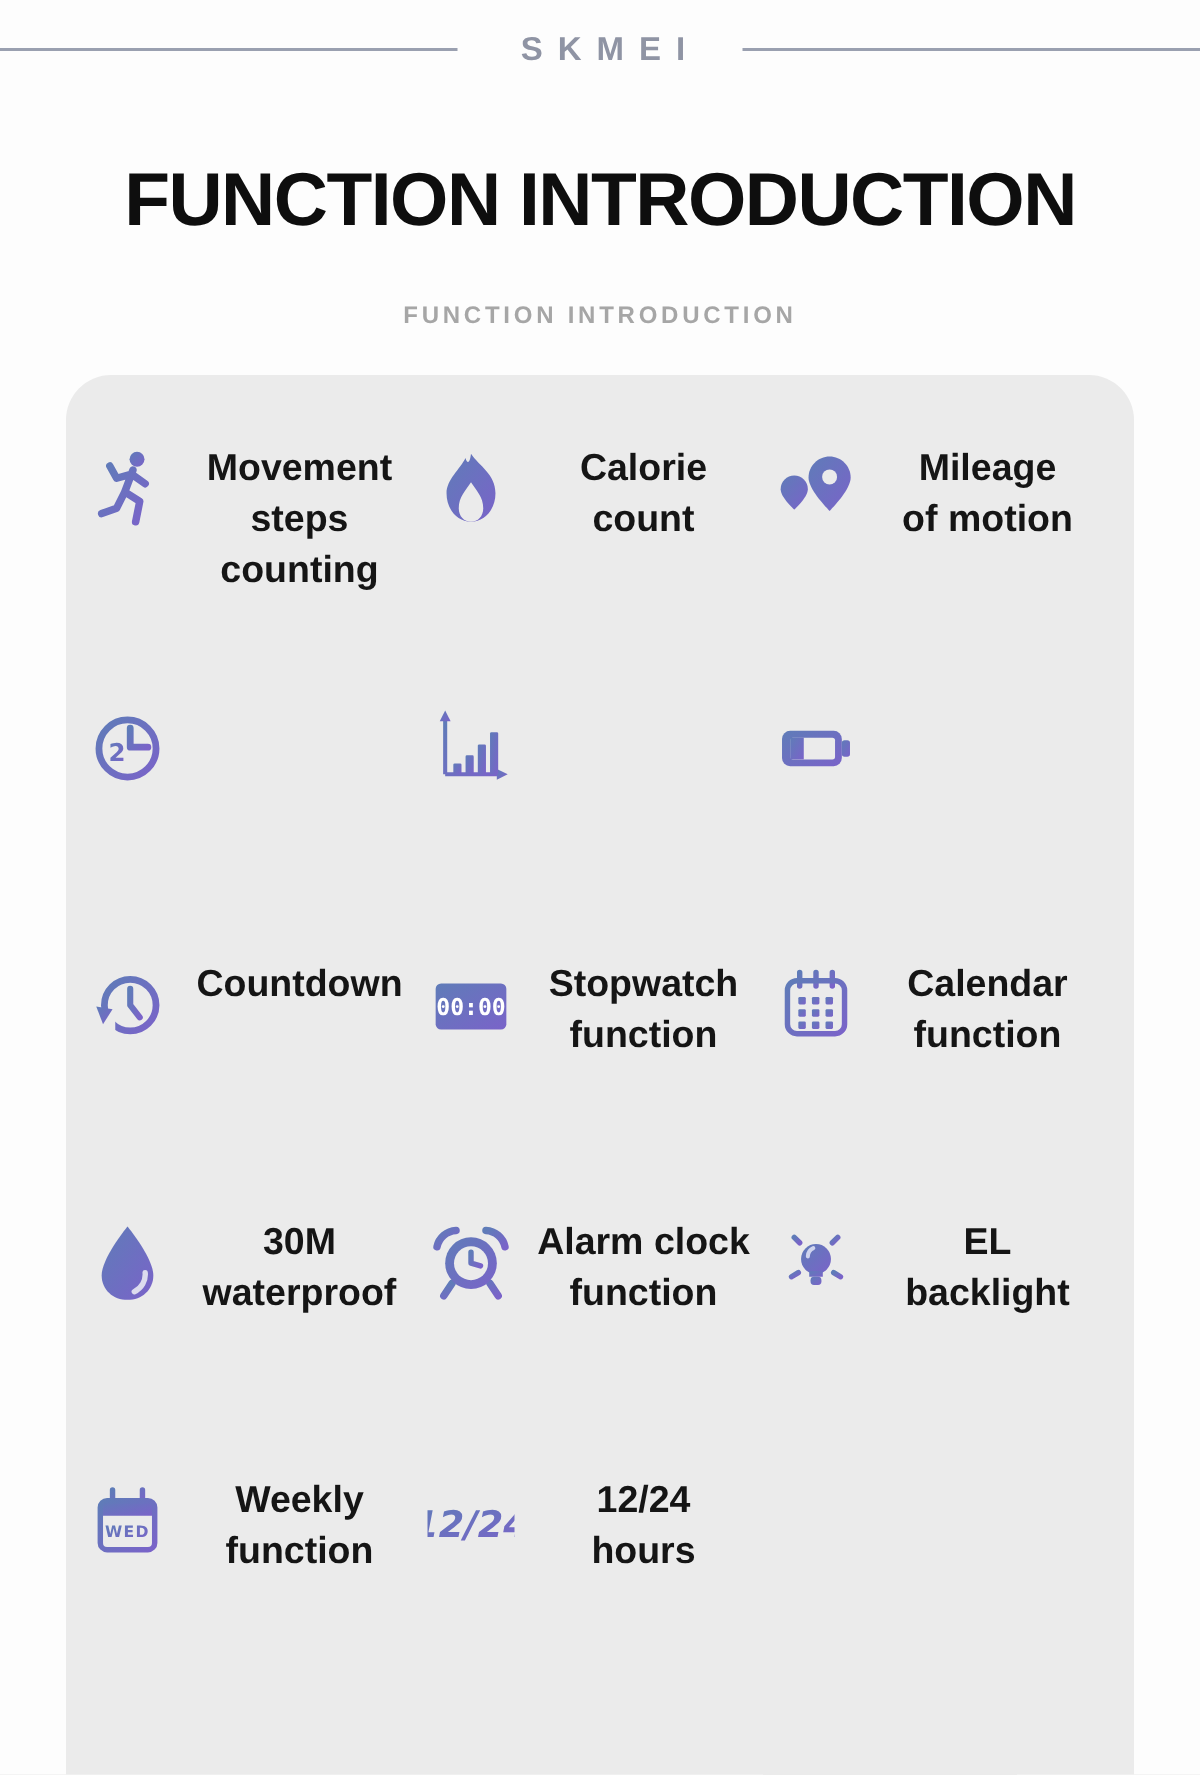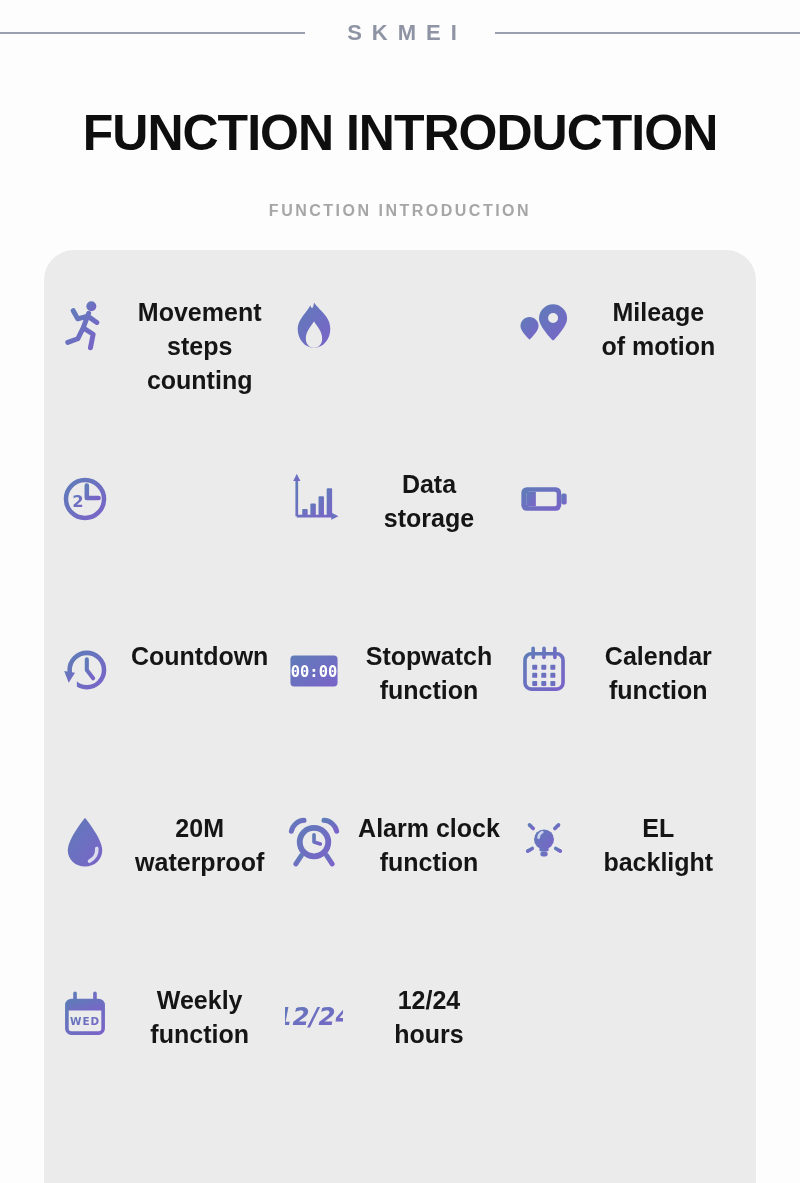--- a/index.html
+++ b/index.html
@@ -82,20 +82,24 @@
         </div>
     </div>
 
     <div class="cell">
       <div class="icon-wrap">
         <svg viewBox="0 0 64 64">
           <path d="M32 5 C38 14 50 20 50 34 C50 46 42 55 32 55 C22 55 14 46 14 34 C14 24 24 16 28 8 C29 12 31 13 32 5 Z" fill="url(#g)"></path>
           <path d="M32 26 C36 32 41 37 41 45 C41 51 37 55 32 55 C27 55 23 51 23 45 C23 37 28 32 32 26 Z" fill="#ebebeb"></path>
         </svg>
       </div>
+      <div class="label-zone">
+          <div class="label">Calorie
+count</div>
+        </div>
     </div>
 
     <div class="cell">
       <div class="icon-wrap">
         <svg viewBox="0 0 64 64">
           <path d="M16 21 C21.5 21 26 25.5 26 31 C26 37 16 46 16 46 C16 46 6 37 6 31 C6 25.5 10.5 21 16 21 Z" fill="url(#g)"></path>
           <path d="M42 7 C50.5 7 57.5 14 57.5 22.5 C57.5 32 42 47 42 47 C42 47 26.5 32 26.5 22.5 C26.5 14 33.5 7 42 7 Z" fill="url(#g)"></path>
           <circle cx="42" cy="22" r="5.5" fill="#ebebeb"></circle>
         </svg>
       </div>
@@ -121,24 +125,20 @@
         <svg viewBox="0 0 64 64">
           <path d="M13 10 V51 M13 51 H54" stroke="url(#g)" stroke-width="3" fill="none"></path>
           <path d="M13 4 L9 12 L17 12 Z" fill="url(#g)"></path>
           <path d="M59 51 L51 47 L51 55 Z" fill="url(#g)"></path>
           <rect x="19" y="43" width="6" height="8" rx="1" fill="url(#g)"></rect>
           <rect x="28" y="37" width="6" height="14" rx="1" fill="url(#g)"></rect>
           <rect x="37" y="29" width="6" height="22" rx="1" fill="url(#g)"></rect>
           <rect x="46" y="20" width="6" height="31" rx="1" fill="url(#g)"></rect>
         </svg>
       </div>
-      <div class="label-zone">
-          <div class="label">Data
-storage</div>
-        </div>
     </div>
 
     <div class="cell">
       <div class="icon-wrap">
         <svg viewBox="0 0 64 64">
           <rect x="7" y="19" width="44" height="26" rx="6" fill="url(#g)"></rect>
           <rect x="13" y="24" width="33" height="16" rx="2" fill="#ebebeb"></rect>
           <rect x="13" y="24" width="10" height="16" fill="url(#g)"></rect>
           <rect x="51" y="26" width="6" height="12" rx="2" fill="url(#g)"></rect>
         </svg>
@@ -197,21 +197,21 @@
     </div>
 
     <div class="cell">
       <div class="icon-wrap">
         <svg viewBox="0 0 64 64">
           <path d="M32 4 C32 4 13 27 13 40 C13 50.5 21.5 58 32 58 C42.5 58 51 50.5 51 40 C51 27 32 4 32 4 Z" fill="url(#g)"></path>
           <path d="M45 38 A14 14 0 0 1 37 52" stroke="#dcdcee" stroke-width="4" fill="none" stroke-linecap="round"></path>
         </svg>
       </div>
       <div class="label-zone">
-          <div class="label">20M
+          <div class="label">30M
 waterproof</div>
         </div>
     </div>
 
     <div class="cell">
       <div class="icon-wrap">
         <svg viewBox="0 0 64 64">
           <path d="M21 7 A15 15 0 0 0 7 19" stroke="url(#g)" stroke-width="5.5" fill="none" stroke-linecap="round"></path>
           <path d="M43 7 A15 15 0 0 1 57 19" stroke="url(#g)" stroke-width="5.5" fill="none" stroke-linecap="round"></path>
           <path d="M18 46 L12 55 M46 46 L52 55" stroke="url(#g)" stroke-width="5.5" stroke-linecap="round"></path>

